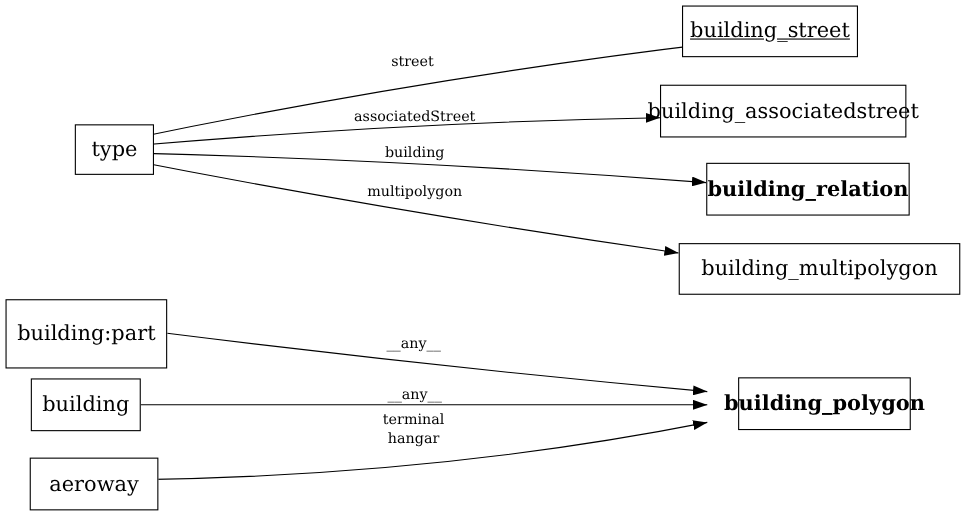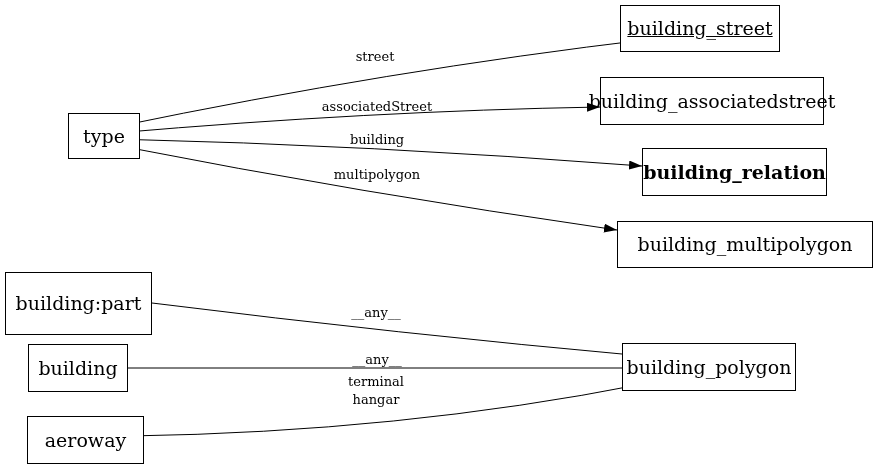--- a/index.html
+++ b/index.html
@@ -71,21 +71,21 @@
   <div class="node" style="left:642px; top:148px; width:185px; height:48px;font-weight:bold;">building_relation</div>
 
   <div class="node" style="left:617px; top:221px; width:256px; height:47px;">building_multipolygon</div>
 
   <div class="node" style="left:5px;   top:272px; width:147px; height:63px;">building:part</div>
 
   <div class="node" style="left:28px;  top:344px; width:100px; height:48px;">building</div>
 
   <div class="node" style="left:27px;  top:416px; width:117px; height:48px;">aeroway</div>
 
-  <div class="node" style="left:622px; top:343px; width:174px; height:48px;">building_polygon</div>
+  <div class="node" style="left:671px; top:343px; width:157px; height:48px;font-weight:bold;">building_polygon</div>
 
   <div class="edge-label" style="left:375px; top:57px;">street</div>
 
   <div class="edge-label" style="left:377px; top:107px;">associatedStreet</div>
 
   <div class="edge-label" style="left:377px; top:140px;">building</div>
 
   <div class="edge-label" style="left:377px; top:175px;">multipolygon</div>
 
   <div class="edge-label" style="left:376px; top:313px;">__any__</div>

